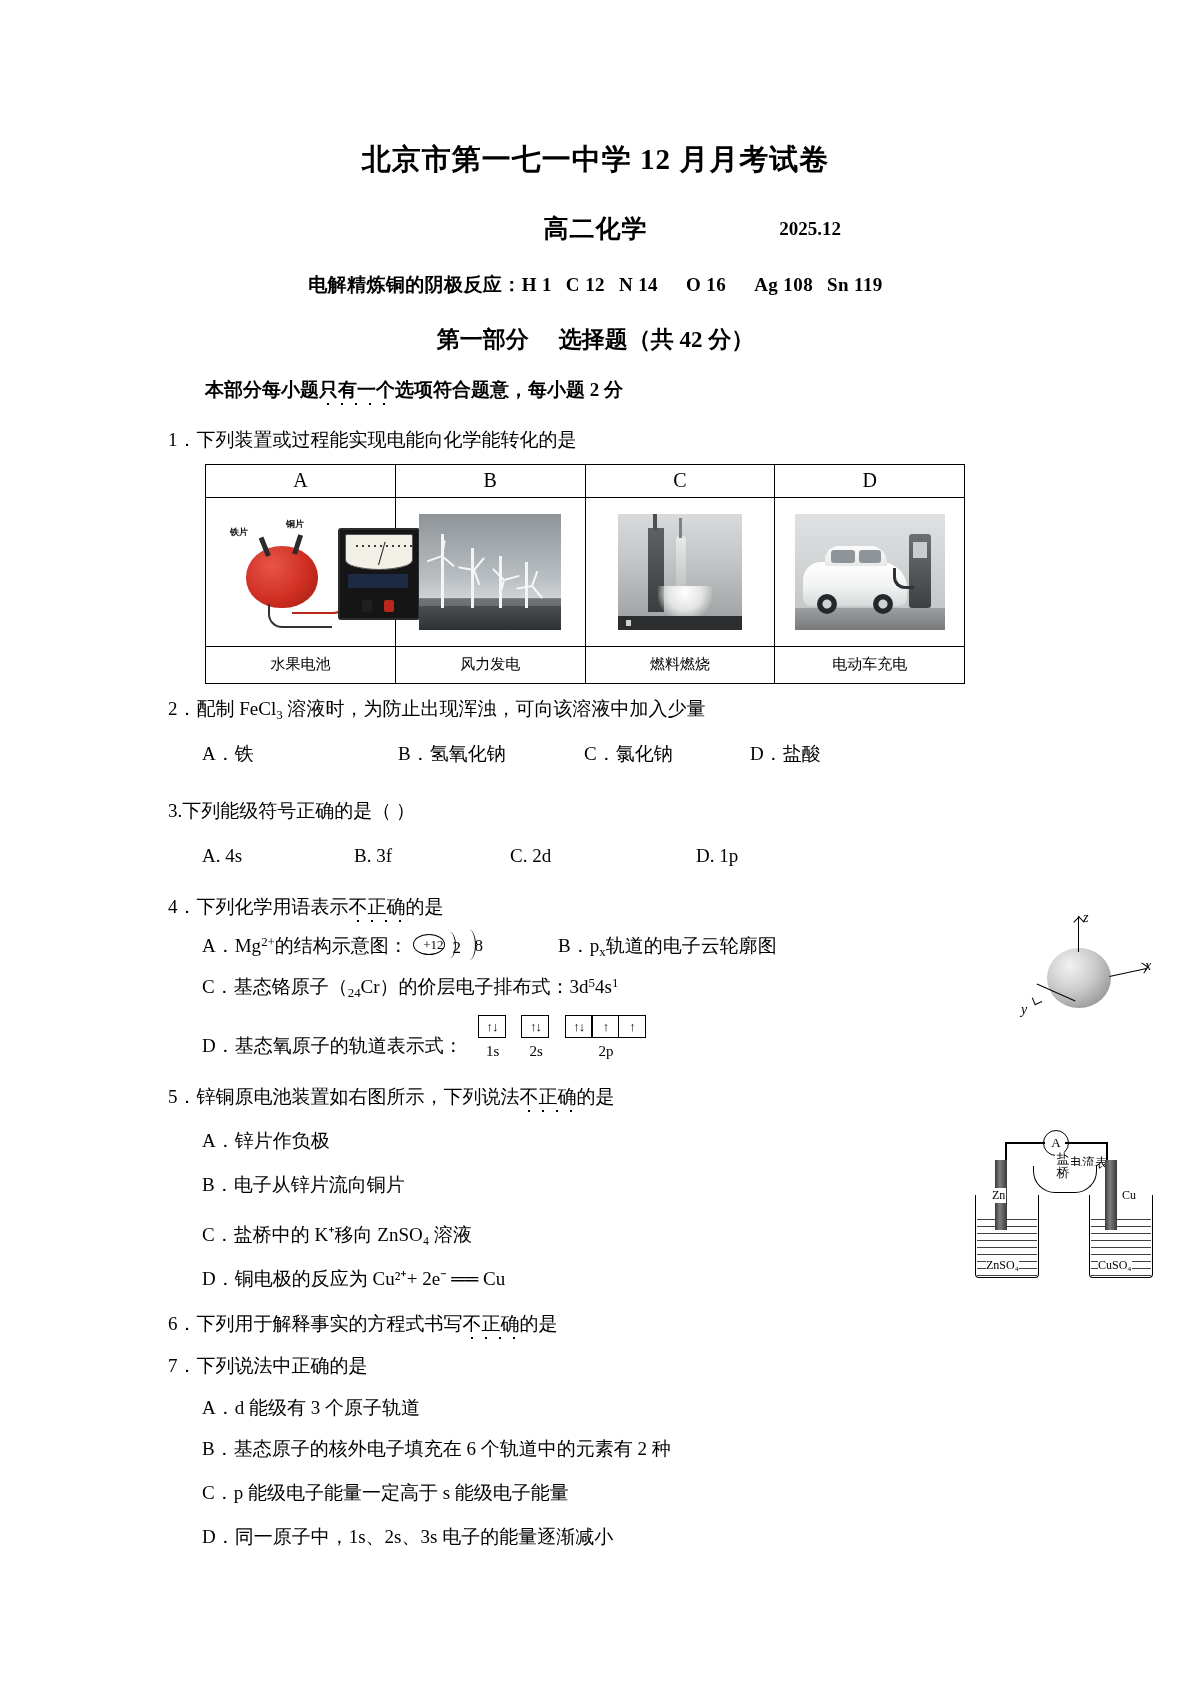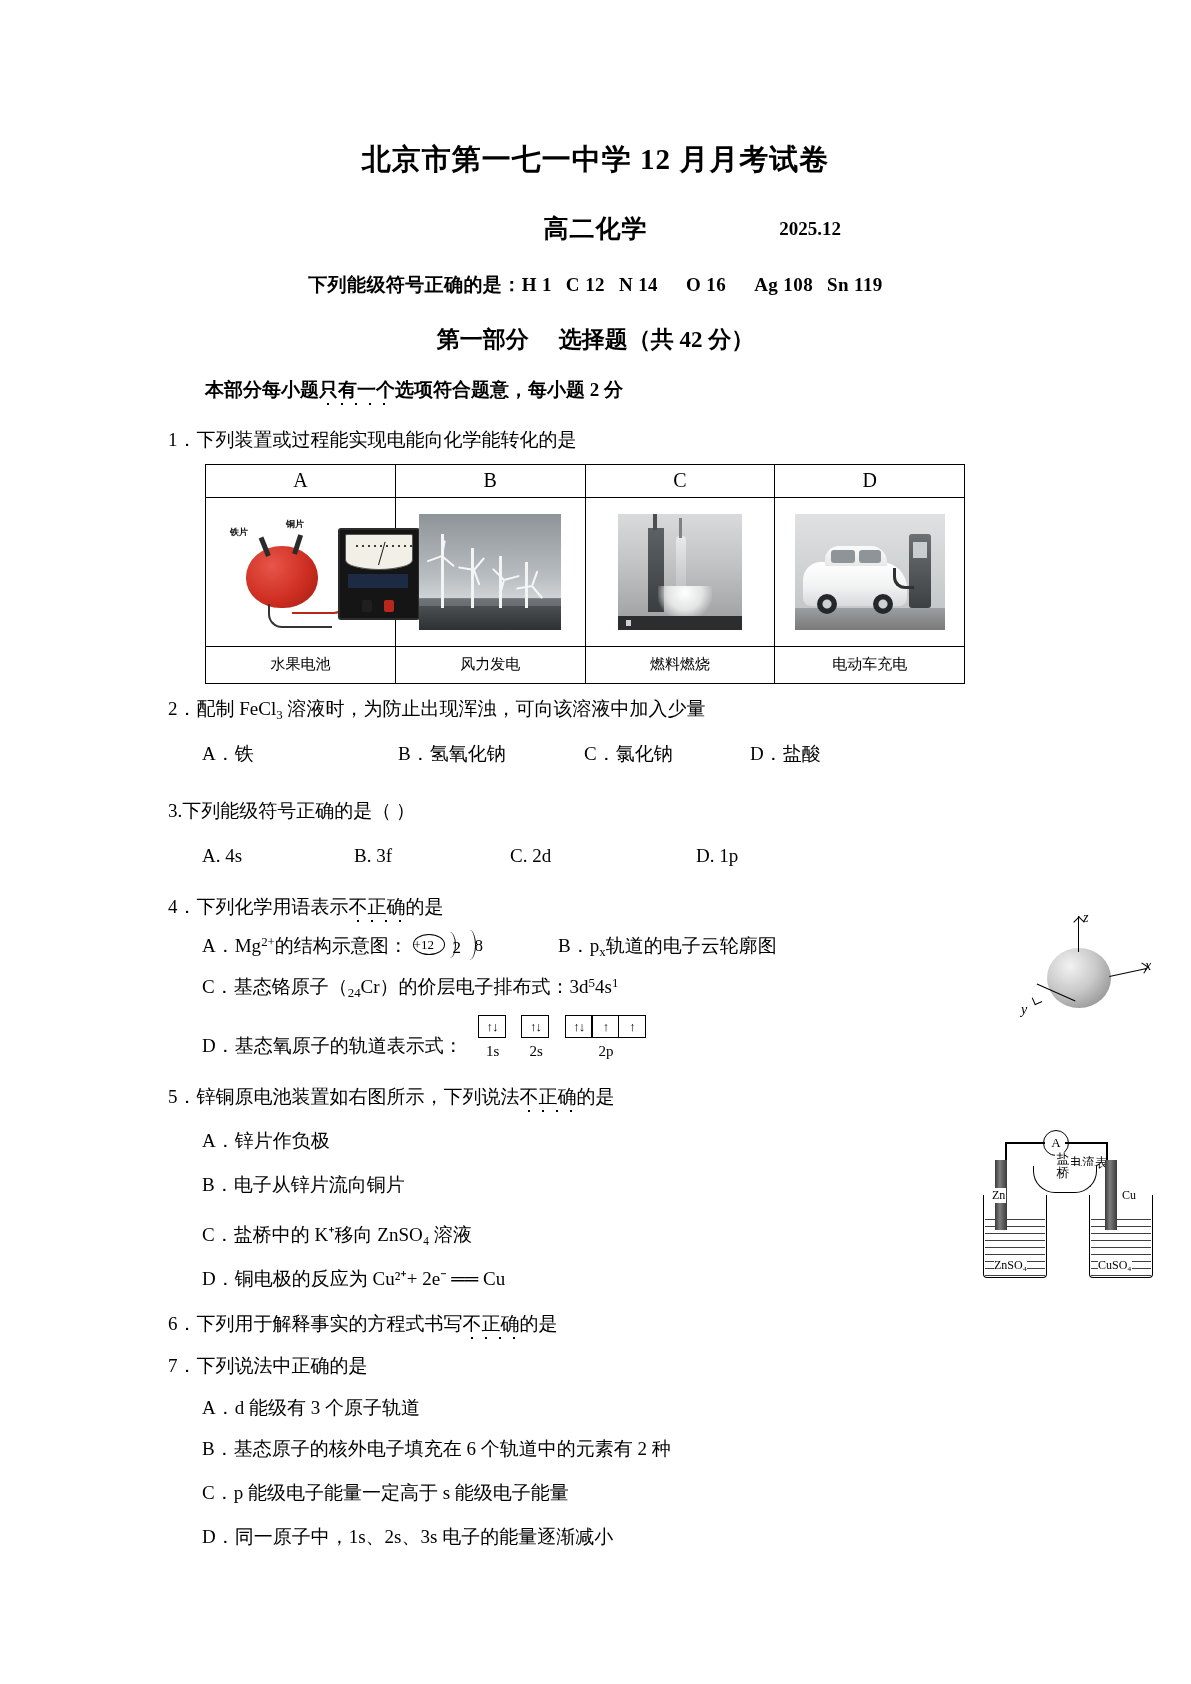--- a/index.html
+++ b/index.html
@@ -196,21 +196,21 @@
   .charger .scr { position:absolute; left:4px; top:8px; width:14px; height:16px; background:#c9cdcf; }
   .charger .hose { position:absolute; left:-16px; top:34px; width:18px; height:18px;
     border-left:3px solid #2f3234; border-bottom:3px solid #2f3234; border-radius:0 0 0 12px; }
   .ground-d { position:absolute; left:0; right:0; bottom:0; height:22px; background:linear-gradient(#9c9fa1,#77797b); }
 
   
   .mg-diagram { display:inline-block; position:relative; width:84px; height:26px; vertical-align:-6px; }
   .mg-core {
     position:absolute; left:0; top:2px; width:30px; height:19px;
     border:1.4px solid #000; border-radius:50%;
-    font-size:13px; text-align:left; line-height:19px;
+    font-size:13px; text-align:right; line-height:19px;
   }
   .mg-shell { position:absolute; font-size:17px; }
   .mg-arc {
     position:absolute; width:12px; height:26px;
     border-right:1.4px solid #000;
     border-radius:0 50% 50% 0 / 0 50% 50% 0;
   }
 
   .orb-group { display:inline-block; vertical-align:-4px; }
   .orb-set { display:inline-block; position:relative; margin-left:12px; text-align:center; }
@@ -267,21 +267,21 @@
 <div class="page">
 
   <div class="doc-title">北京市第一七一中学 12 月月考试卷</div>
 
   <div class="subtitle-row">
     <div class="subtitle">高二化学</div>
     <div class="exam-date">2025.12</div>
   </div>
 
   <div class="atomic-line">
-    <span>下列能级符号正确的是：</span><span></span><span id="am0">H 1</span><span class="sp"></span><span id="am1">C 12</span><span class="sp"></span><span id="am2">N 14</span><span class="sp"></span><span class="sp"></span><span id="am3">O 16</span><span class="sp"></span><span class="sp"></span><span id="am4">Ag 108</span><span class="sp"></span><span id="am5">Sn 119</span>
+    <span>电解精炼铜的阴极反应：</span><span></span><span id="am0">H 1</span><span class="sp"></span><span id="am1">C 12</span><span class="sp"></span><span id="am2">N 14</span><span class="sp"></span><span class="sp"></span><span id="am3">O 16</span><span class="sp"></span><span class="sp"></span><span id="am4">Ag 108</span><span class="sp"></span><span id="am5">Sn 119</span>
   </div>
 
   <div class="part-title">
     <span>第一部分</span><span class="gap"></span><span>选择题（共 42 分）</span>
   </div>
 
   <div class="part-note">
     <span>本部分每小题</span><span class="dotted">只有一个</span><span>选项符合题意，每小题 2 分</span>
   </div>
 
@@ -482,21 +482,21 @@
   </div>
 
   <div class="cell-fig">
     <div class="amm">A</div>
     <span class="amm-lbl">电流表</span>
     <div class="wire-top" style="left:36px; top:12px; width:40px; height:1.6px;"></div>
     <div class="wire-top" style="left:96px; top:12px; width:42px; height:1.6px;"></div>
     <div class="wire-top" style="left:36px; top:12px; width:1.6px; height:22px;"></div>
     <div class="wire-top" style="left:137px; top:12px; width:1.6px; height:22px;"></div>
 
-    <div class="beaker" style="left:14px;">
+    <div class="beaker" style="left:6px;">
       <div class="liquid"></div>
       <span class="beaker-lbl" style="left:10px;">ZnSO₄</span>
     </div>
     <div class="electrode" style="left:26px; top:30px;"></div>
     <span class="el-lbl" style="left:22px; top:58px;">Zn</span>
 
     <div class="beaker" style="left:120px;">
       <div class="liquid"></div>
       <span class="beaker-lbl" style="left:8px;">CuSO₄</span>
     </div>

